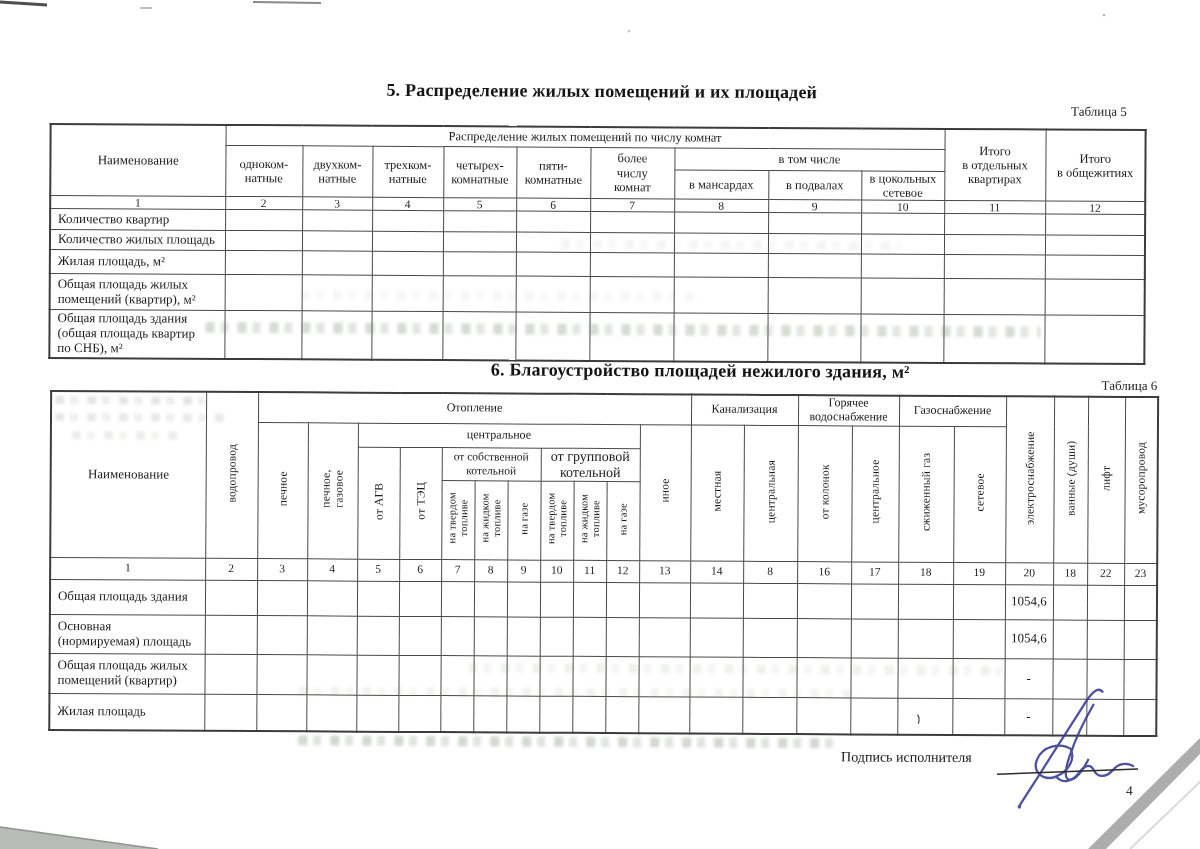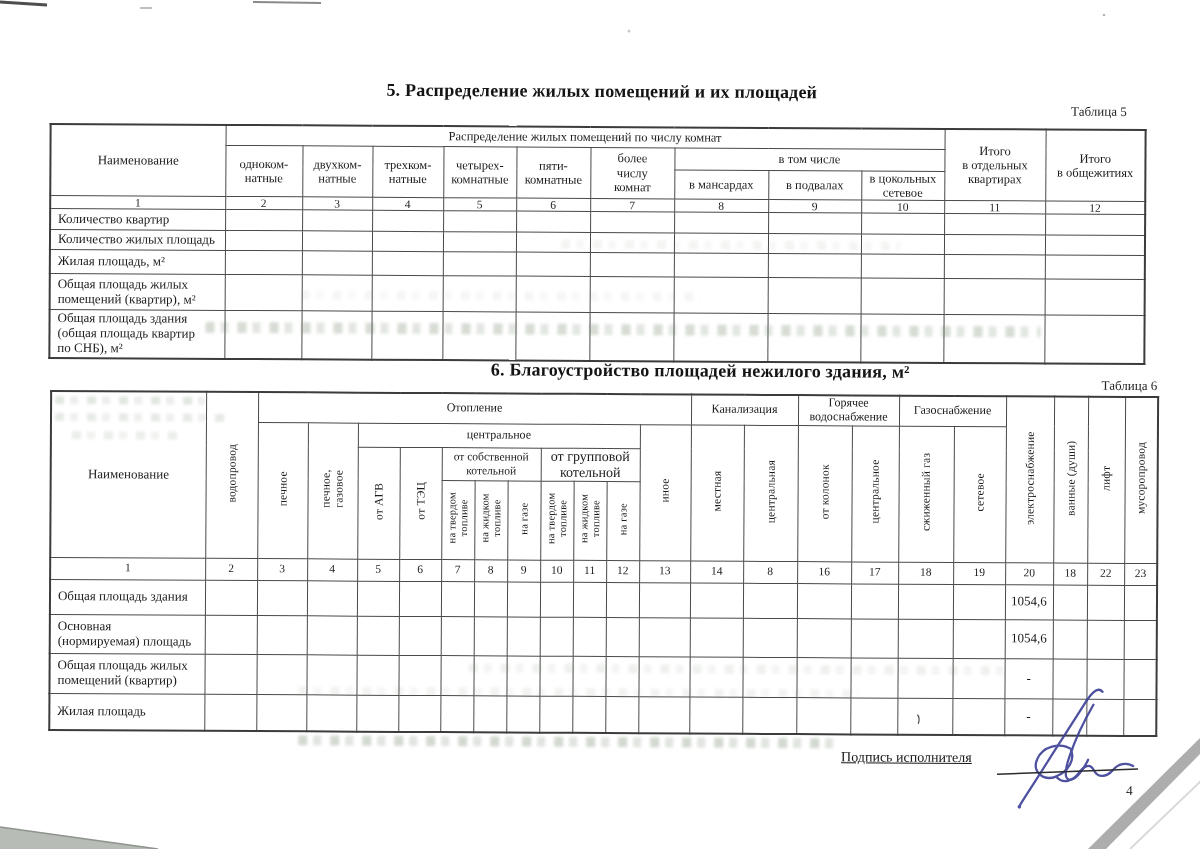--- a/index.html
+++ b/index.html
@@ -29,21 +29,21 @@
   .num{font-size:11.5px;line-height:1;padding:0;}
   .val{font-size:13px;}
   .vert{writing-mode:vertical-rl;transform:rotate(180deg);display:inline-block;
         font-size:11.5px;line-height:1.12;letter-spacing:.2px;white-space:pre-line;}
 
   .bleed{position:absolute;filter:blur(1.7px);border-radius:2px;
     background:repeating-linear-gradient(90deg,
       rgba(108,130,102,.55) 0 9px, rgba(108,130,102,0) 9px 15px,
       rgba(108,130,102,.38) 15px 23px, rgba(108,130,102,0) 23px 32px);}
 
-  #sig-label{position:absolute;left:843px;top:748px;font-size:14px;color:#181818;text-decoration:underline;}
+  #sig-label{position:absolute;left:843px;top:748px;font-size:14px;color:#181818;}
   #page-num{position:absolute;left:1128px;top:780px;font-size:13.5px;color:#222;}
   svg{position:absolute;left:0;top:0;pointer-events:none;}
 </style>
 </head>
 <body>
 
 <div id="sheet">
 
   <div class="title" id="title5">5. Распределение жилых помещений и их площадей</div>
   <div class="caption" id="cap5">Таблица 5</div>

